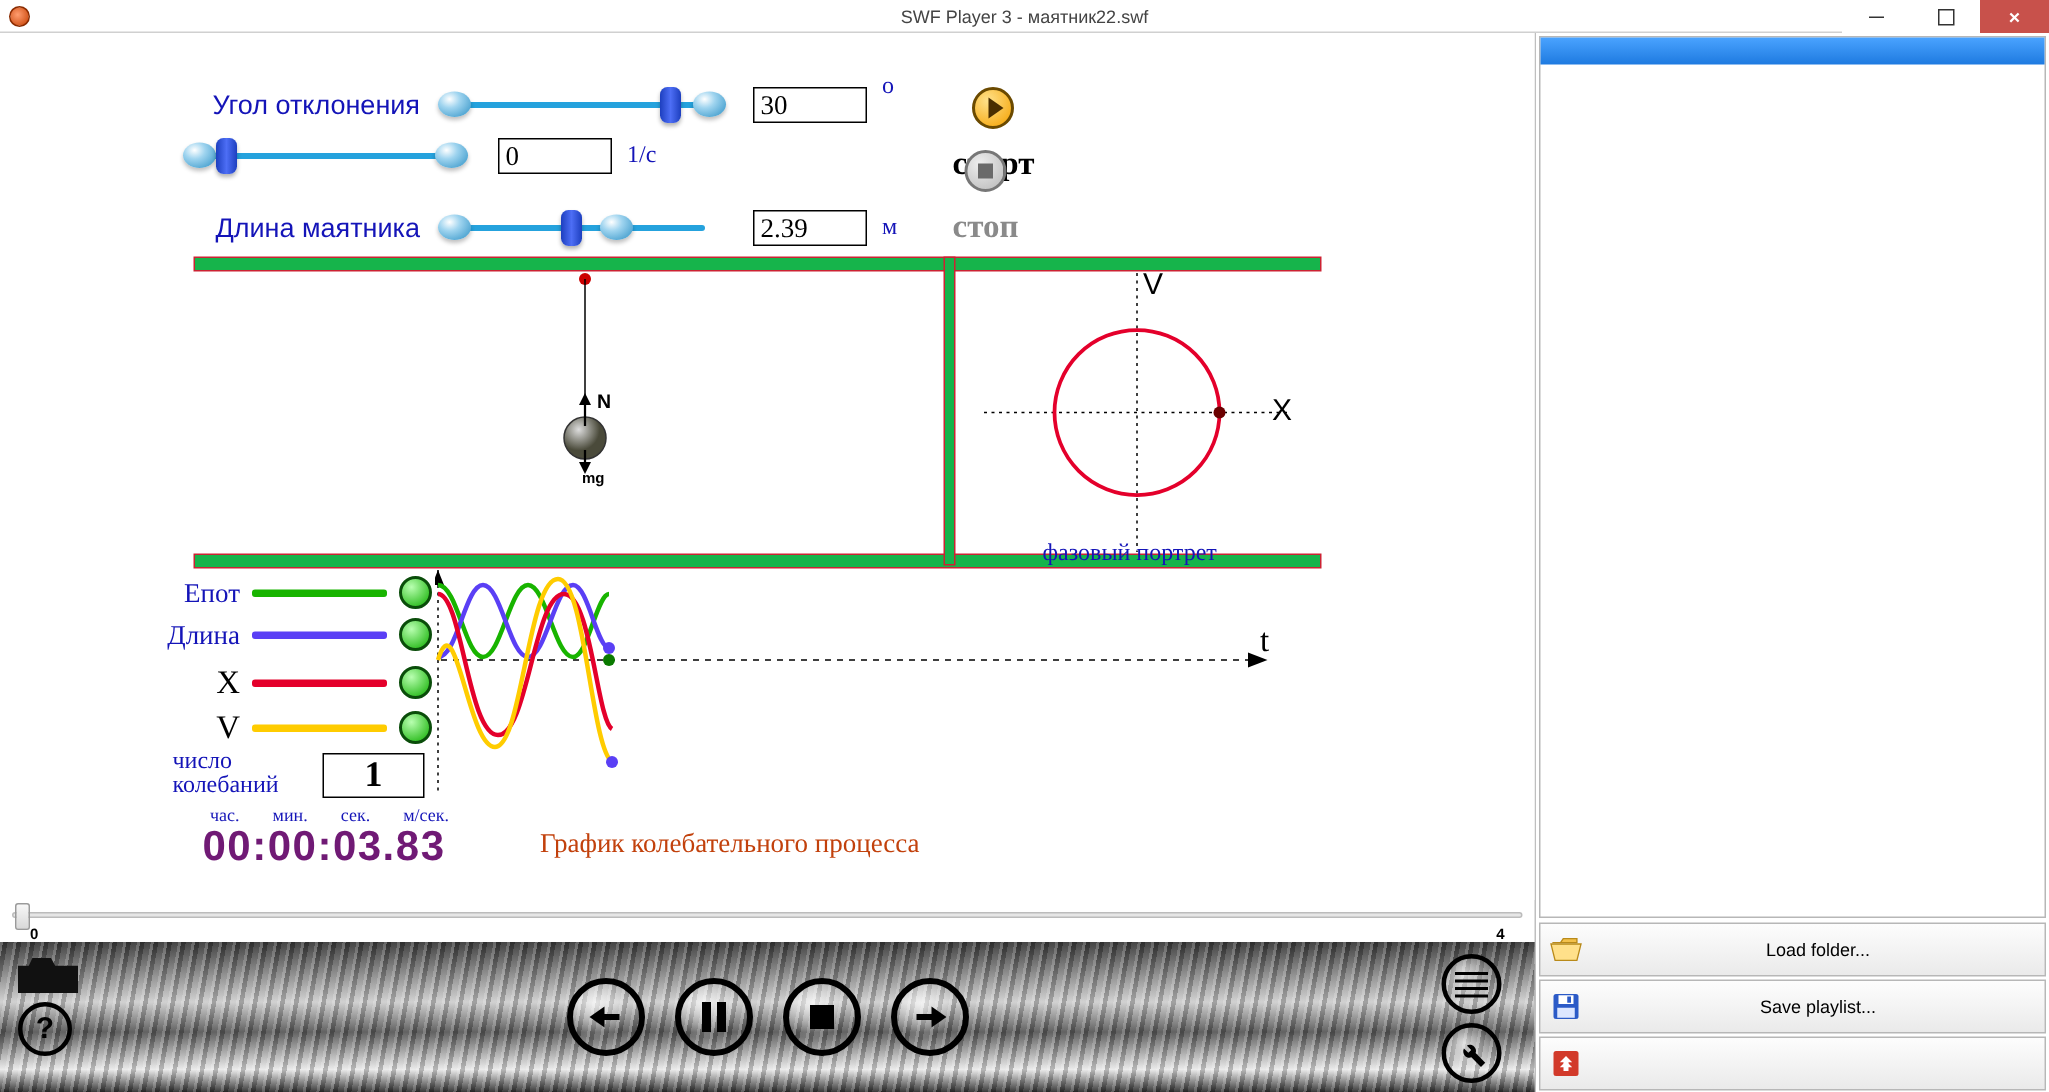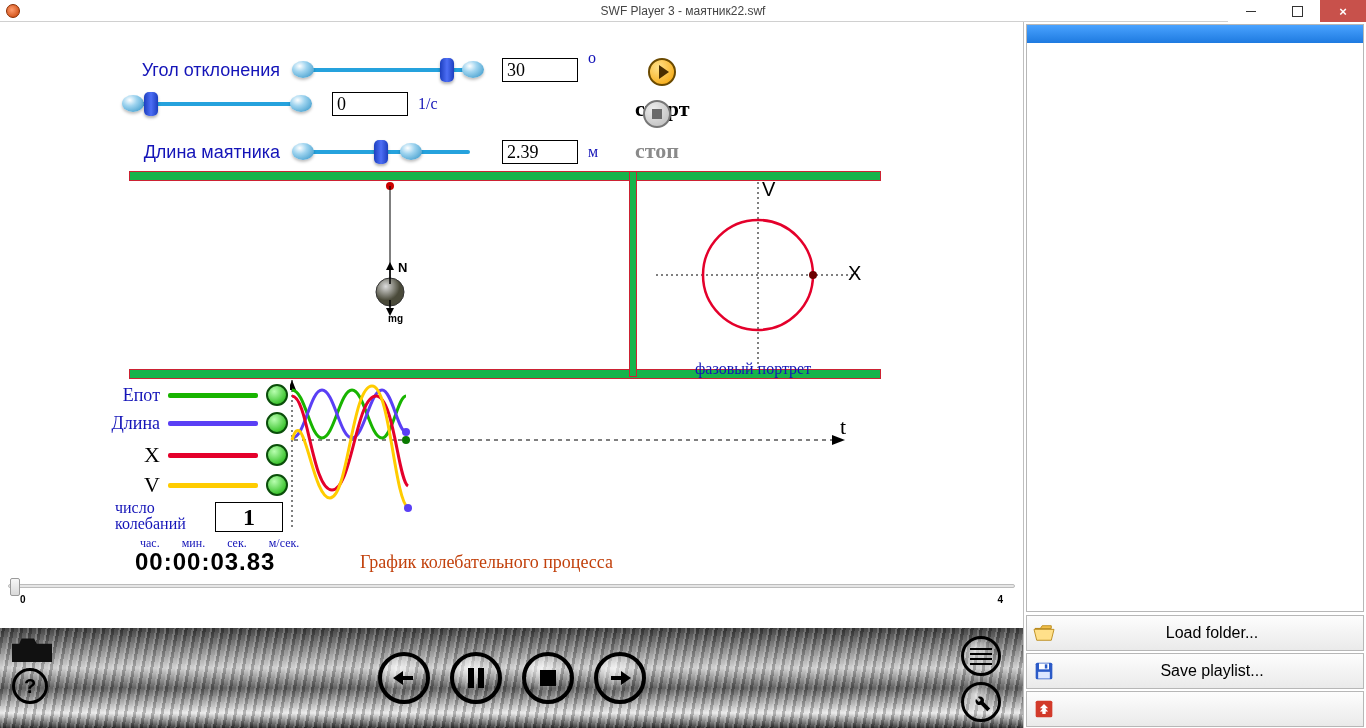--- a/index.html
+++ b/index.html
@@ -10,21 +10,21 @@
   .titlebar .appicon { width: 14px; height: 14px; margin: 0 6px; border-radius: 50%; background: radial-gradient(circle at 40% 40%, #ff9d6f, #c43d00); border: 1px solid #8a2b00; }
   .titlebar .title { position:absolute; left:0; right:0; text-align:center; pointer-events:none; }
   .winbtns { position:absolute; right:0; top:0; display:flex; height:22px;}
   .winbtn { width:46px; height:22px; display:flex; align-items:center; justify-content:center; font-size:11px; background:#fff; }
   .winbtn.close { background:#c8514b; color:#fff; font-size:13px; font-weight:bold; }
   .winbtn.min::after{content:""; width:10px; height:1px; background:#333; display:block;}
   .winbtn.max::after{content:""; width:9px; height:9px; border:1px solid #333; display:block;}
 
   .main { display:flex; height:706px; }
 
-  .stage-col { width:1023px; display:flex; flex-direction:column;gap:24px; }
+  .stage-col { width:1023px; display:flex; flex-direction:column; }
   .stage { flex:1; background:#fff; position:relative; }
 
   .seek-row { height:28px; position:relative; padding:4px 12px 0 12px;}
   .seek-track { position:absolute; left:8px; right:8px; top:8px; height:4px; background:#e6e6e6; border:1px solid #bcbcbc; border-radius:2px;}
   .seek-thumb { position:absolute; left:10px; top:2px; width:10px; height:18px; background:linear-gradient(#f7f7f7,#d9d9d9); border:1px solid #9a9a9a; border-radius:2px;}
   .seek-labels{ display:flex; justify-content:space-between; font-size:10px; padding:0 20px; color:#000; font-weight:bold; position:absolute; left:0; right:0; top:18px;}
 
   .toolbar { height:100px; background:linear-gradient(180deg,#555 0%, #e7e7e7 18%, #5e5e5e 38%, #efefef 52%, #3f3f3f 70%, #d6d6d6 88%, #444 100%) ; background-size: 400% 100%; position:relative; display:flex; align-items:center; padding:0 20px;}
   .toolbar::before{content:""; position:absolute; inset:0;
      background: repeating-linear-gradient(100deg, rgba(255,255,255,0.22) 0 2px, rgba(0,0,0,0.22) 2px 5px, rgba(255,255,255,0.05) 5px 9px),
@@ -38,21 +38,21 @@
   .tool-right{position:absolute; right:12px; top:8px; z-index:1; display:flex; flex-direction:column; gap:6px;}
   .folder-ico{ width:40px; height:26px; background:#111; clip-path: polygon(0 30%, 18% 30%, 24% 10%, 55% 10%, 62% 30%, 100% 30%, 100% 100%, 0 100%);}
   .help-ico{ width:36px;height:36px; border-radius:50%; border:3px solid #000; display:flex; align-items:center; justify-content:center; font-weight:bold; font-size:20px; margin-top:6px;}
   .lines-ico div{width:22px;height:2px;background:#000;margin:3px 0;}
 
   
   .side { width:343px; border-left:1px solid #bfbfbf; display:flex; flex-direction:column; background:#fff;}
   .playlist { flex:1; border:1px solid #b7b7b7; margin:2px; position:relative; background:#fff;}
   .playlist .row0{ height:18px; background:linear-gradient(#4aa3ff,#1e7ae0); }
   .side-btns { display:flex; flex-direction:column;}
-  .sbtn { display:flex; align-items:center; height:36px; border:1px solid #b7b7b7; margin:1px 2px; background:linear-gradient(#fdfdfd,#eaeaea); font-size:16px;}
+  .sbtn { display:flex; align-items:center; height:36px; border:1px solid #b7b7b7; margin:1px 2px; background:linear-gradient(#fdfdfd,#eaeaea); font-size:12px;}
   .sbtn .ic { width:34px; display:flex; align-items:center; justify-content:center;}
   .sbtn .lab{ flex:1; text-align:center;}
 
   
   .swf { position:absolute; inset:0; }
   .param-row{ position:absolute; display:flex; align-items:center; font-family:"Times New Roman",serif;}
   .param-label{ color:#1414b8; font-size:18px; text-align:right; width:170px; line-height:18px;}
   .slider { position:relative; width:190px; height:20px; margin-left:12px;}
   .slider .track{ position:absolute; left:12px; right:12px; top:8px; height:4px; background:#25a2dd; border-radius:2px;}
   .bead{ position:absolute; top:1px; width:22px; height:17px; border-radius:50%; background:radial-gradient(ellipse at 35% 30%, #fff 0%, #9fd4ef 35%, #2a8fc4 100%); box-shadow:0 2px 3px rgba(0,0,0,0.25);}
@@ -67,21 +67,21 @@
   .stop-ico::after{content:"";width:10px;height:10px;background:#6a6a6a;}
   .ctrl-label{font-family:"Times New Roman",serif;font-size:22px;font-weight:bold;}
   .green-bar{position:absolute;height:8px;background:#16b44b;outline:1px solid #c23;}
   .pend-string{stroke:#000;stroke-width:1;}
 
   .legend-row{position:absolute;display:flex;align-items:center;gap:8px;}
   .legend-lab{font-family:"Times New Roman",serif;font-size:18px;color:#1414b8; width:50px; text-align:right;}
   .legend-line{height:5px;width:90px;border-radius:2px;}
   .dot-btn{width:22px;height:22px;border-radius:50%;border:2px solid #0a4d0a;background:radial-gradient(circle at 35% 30%,#b8ffb0,#0fae00);}
 
-  .digital{font-family:"Arial Black","Arial",sans-serif;font-weight:900;color:#000000;letter-spacing:1px;font-size:24px;}
+  .digital{font-family:"Arial Black","Arial",sans-serif;font-weight:900;color:#701a75;letter-spacing:1px;font-size:28px;}
   .small-ru{font-family:"Times New Roman",serif;color:#1414b8;font-size:12px;}
 
 </style>
 </head>
 <body>
 
 <div class="titlebar">
   <div class="appicon"></div>
   <div class="title">SWF Player 3 - маятник22.swf</div>
   <div class="winbtns">

